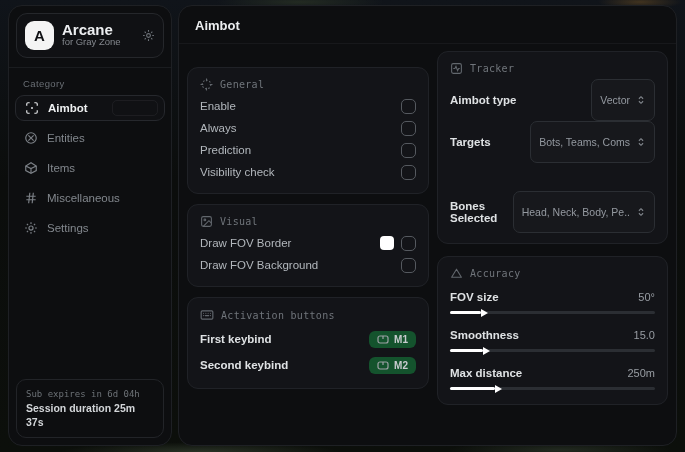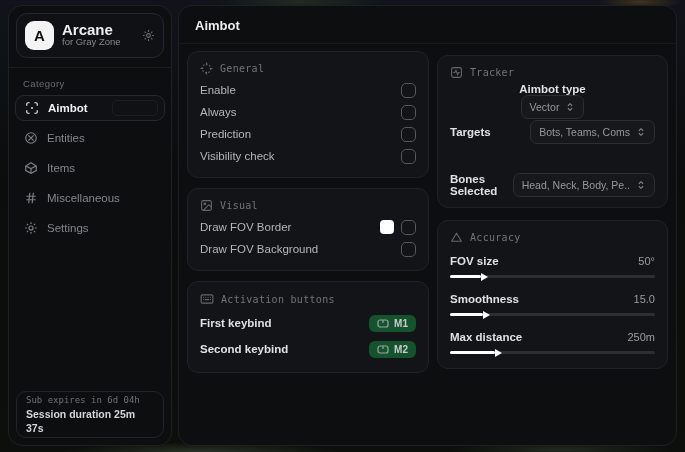--- a/index.html
+++ b/index.html
@@ -41,21 +41,21 @@
     border-radius:9px; color:#82878d; font-size:11.5px; position:relative; cursor:pointer;
   }
   .nav-item .ic { display:flex; width:15px; justify-content:center; color:#7c8187; }
   .nav-item.active { border:1px solid #26282d; background:#101114; color:#eef0f1; font-weight:bold; }
   .nav-item.active .ic { color:#e8eaec; }
   .ghost {
     position:absolute; right:6px; top:4px; width:46px; height:16px;
     border:1px solid rgba(120,125,130,0.12); border-radius:5px;
   }
   .side-footer {
-    margin:auto 7px 7px 7px; padding:2px 9px; border:1px solid #222428; border-radius:10px;
+    margin:auto 7px 7px 7px; padding:8px 9px; border:1px solid #222428; border-radius:10px;
   }
   .sub-line { font-family:"DejaVu Sans Mono", monospace; font-size:9px; color:#6d7277; line-height:13px; }
   .sess-line { font-size:10.5px; color:#d3d6d9; font-weight:bold; line-height:14px; }
   
   .main { left:178px; width:499px; display:flex; flex-direction:column; }
   .main-header { padding:12px 16px 10px 16px; border-bottom:1px solid #17181b; }
   .page-title { color:#eceef0; font-size:13px; font-weight:bold; }
   .content { display:flex; gap:8px; padding:7px 8px; align-items:center; }
   .col-l { flex:0 0 242px; display:flex; flex-direction:column; gap:10px; }
   .col-r { flex:1; display:flex; flex-direction:column; gap:12px; }
@@ -77,21 +77,21 @@
   }
   .swatch { width:14px; height:14px; border-radius:4px; cursor:pointer; }
   .ctrl-group { display:flex; align-items:center; gap:7px; }
   .key-badge {
     display:flex; align-items:center; gap:5px; background:#14532d; border-radius:6px;
     padding:3px 8px; color:#c8cbcf; font-size:10px; font-weight:bold; cursor:pointer;
   }
   .key-badge .ic { display:flex; color:#9da1a6; }
   .select-pill {
     display:flex; align-items:center; gap:6px; background:#17181c; border:1px solid #2b2e33;
-    border-radius:7px; padding:5px 8px; color:#9499a0; font-size:10.5px; cursor:pointer;
+    border-radius:7px; padding:14px 8px; color:#9499a0; font-size:10.5px; cursor:pointer;
     max-width:150px; white-space:nowrap;
   }
   .select-pill .ic { display:flex; color:#83888e; }
   .acc-row { margin-bottom:4px; }
   .acc-value { color:#989da3; font-size:11px; }
   .slider { position:relative; height:3px; background:#2b2e33; border-radius:2px; margin:5px 0 12px 0; cursor:pointer; }
   .slider .fill { position:absolute; left:0; top:0; height:3px; background:#ffffff; border-radius:2px; }
   .slider .fill::after {
     content:""; position:absolute; right:-7px; top:50%; transform:translateY(-50%);
     border-left:7px solid #ffffff; border-top:4px solid transparent; border-bottom:4px solid transparent;
@@ -275,21 +275,21 @@
       <div class="card">
         <div class="card-title">
           <span class="ic">
             <svg width="13" height="13" viewBox="0 0 24 24" fill="none" stroke="currentColor" stroke-width="2">
               <rect x="3" y="3" width="18" height="18" rx="3"></rect>
               <path d="M6 12h3l2-4 3 8 2-4h2"></path>
             </svg>
           </span>
           <span>Tracker</span>
         </div>
-        <div class="row" style="min-height:25px;flex-direction:column;">
+        <div class="row" style="min-height:25px;">
           <span class="b-label">Aimbot type</span>
           <span class="select-pill">
             <span>Vector</span>
             <span class="ic">
               <svg width="10" height="10" viewBox="0 0 24 24" fill="none" stroke="currentColor" stroke-width="2.6">
                 <path d="M7 9l5-5 5 5M7 15l5 5 5-5"></path>
               </svg>
             </span>
           </span>
         </div>

